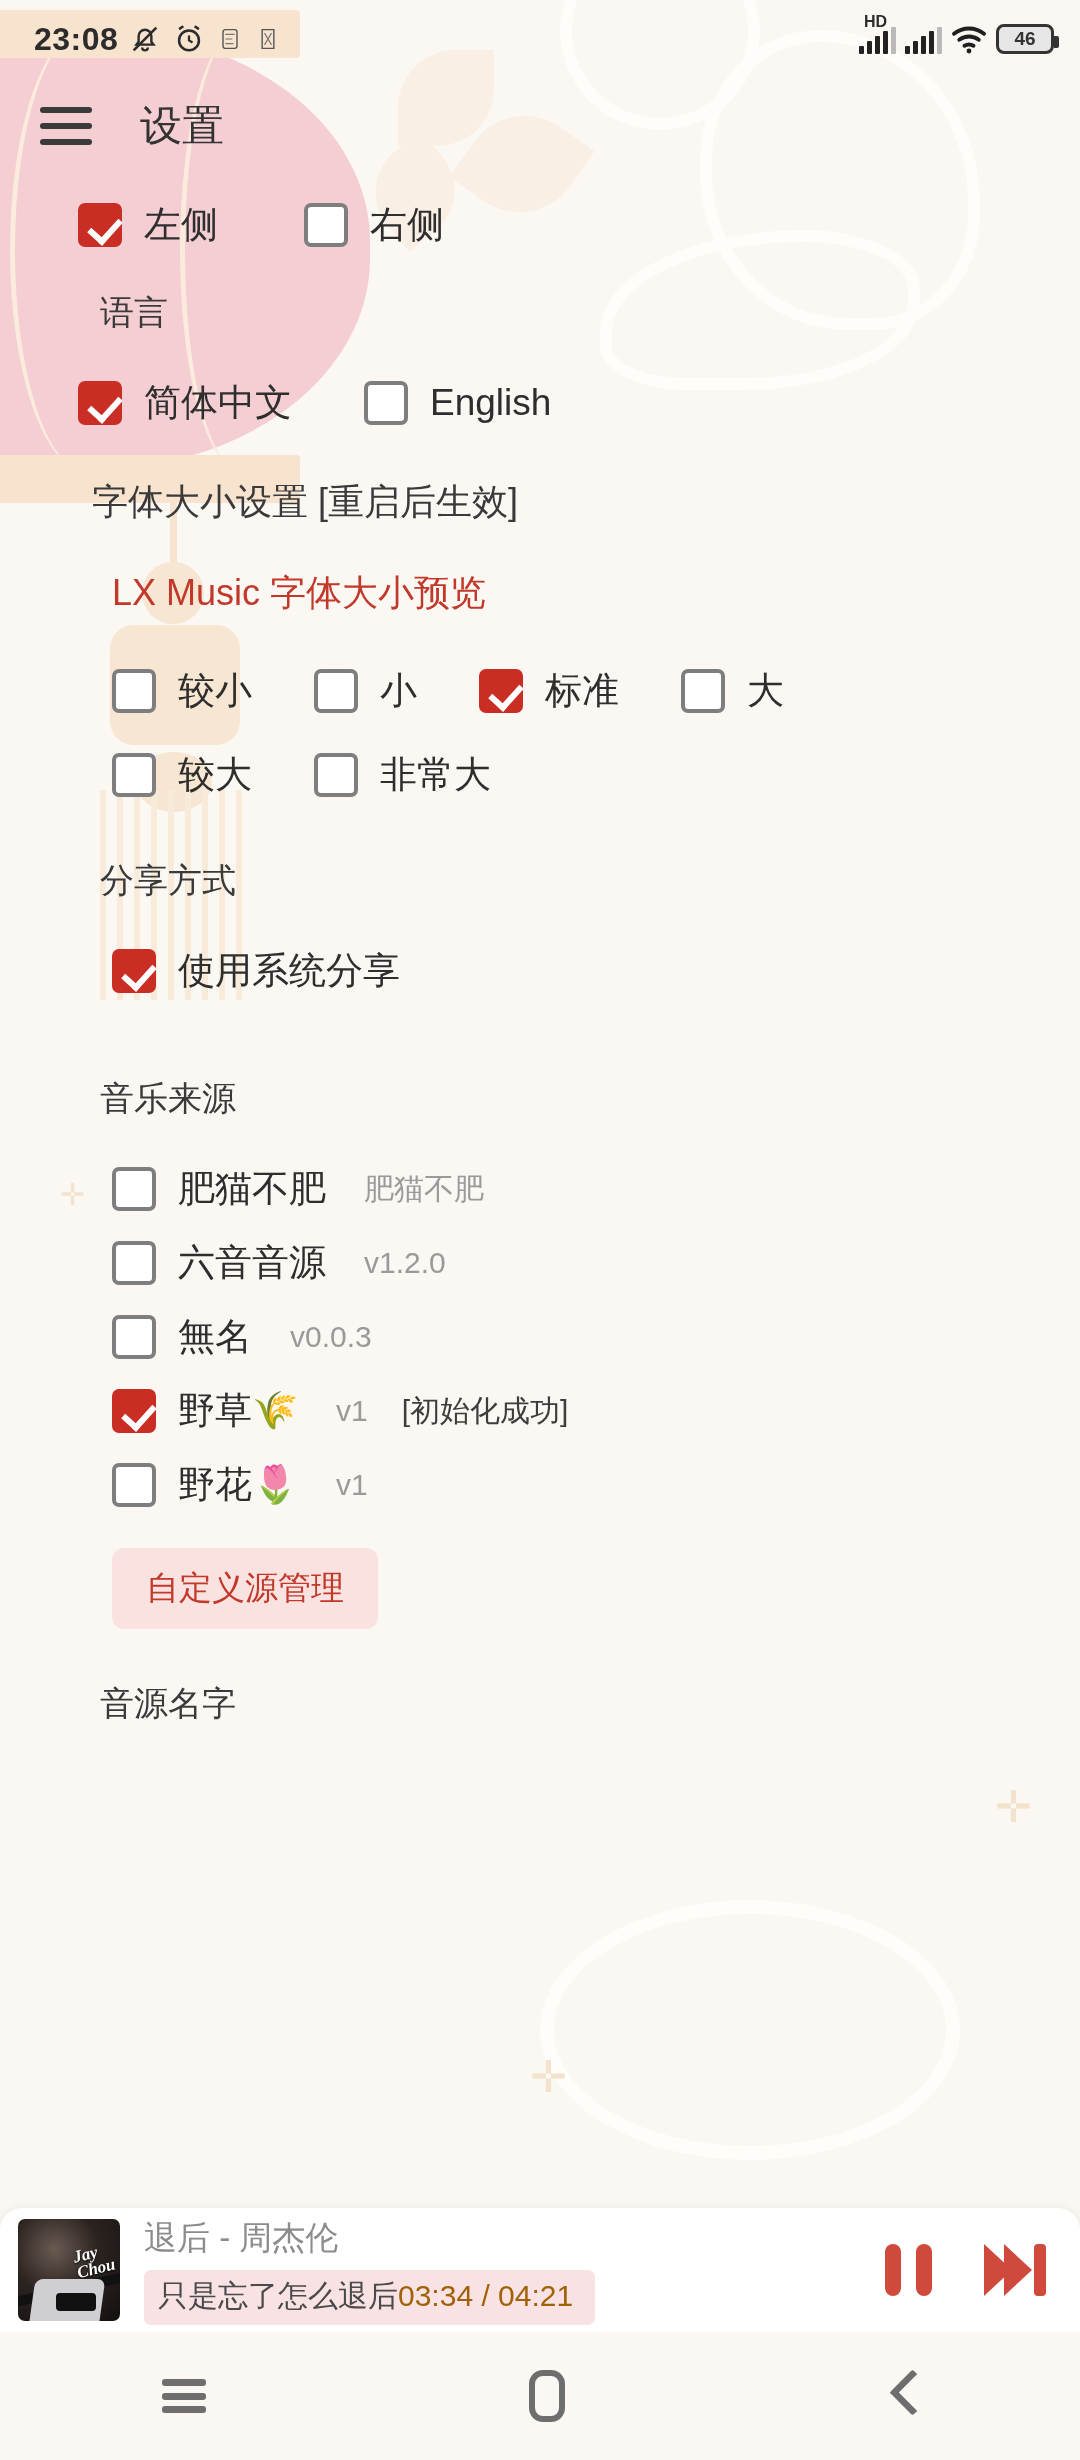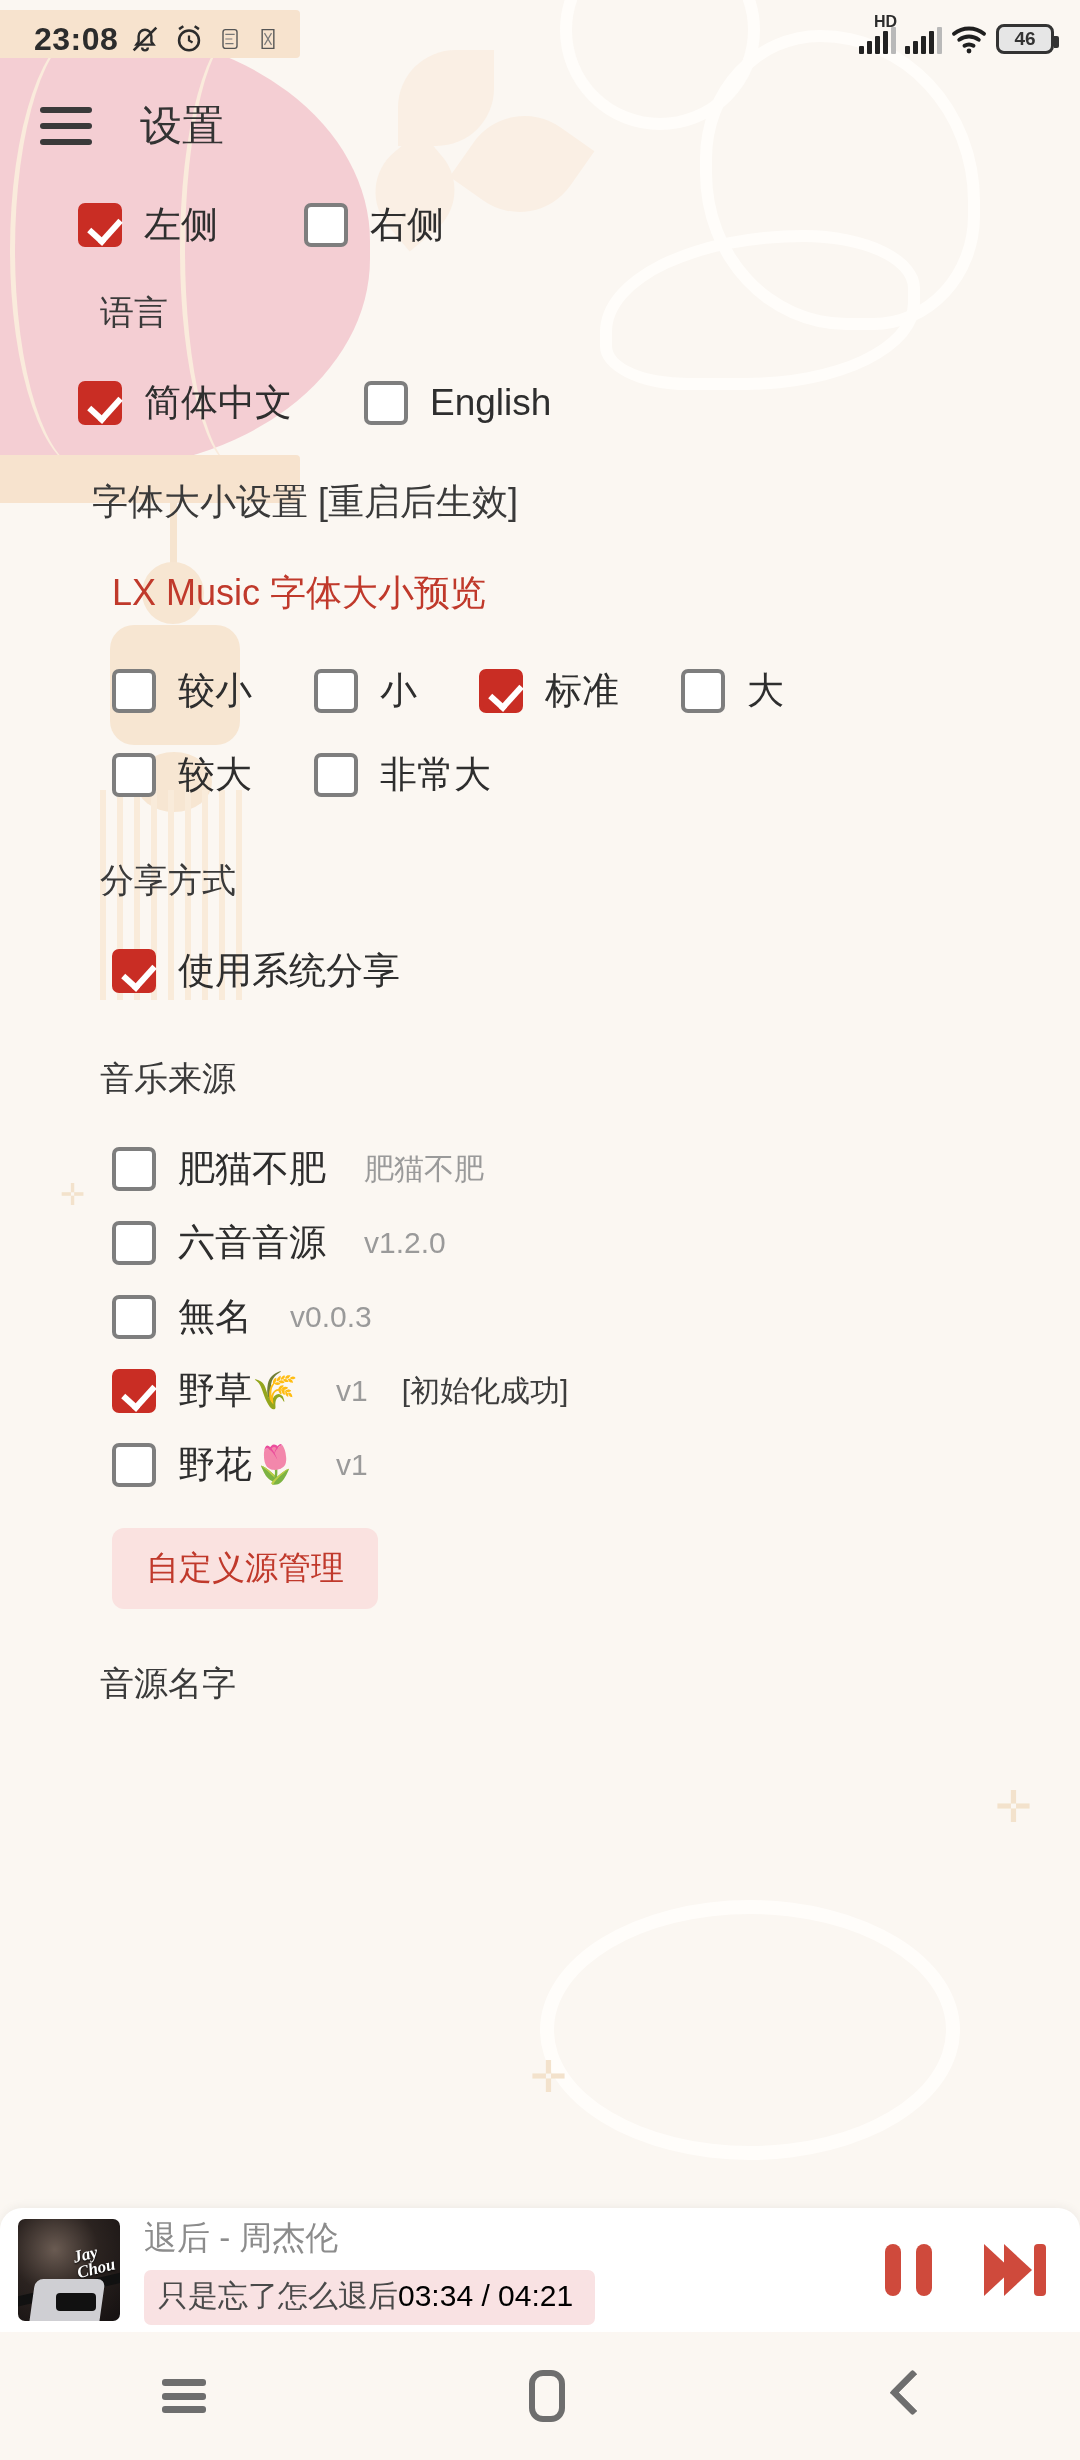--- a/index.html
+++ b/index.html
@@ -70,21 +70,21 @@
     height:78px;
     display:flex; align-items:center;
     padding:0 26px 0 34px;
     font-size:30px; color:#2C2C2C;
   }
   .sb-left { display:flex; align-items:center; gap:10px;justify-content:center; }
   .sb-time { font-size:32px; font-weight:600; letter-spacing:.5px; }
   .sb-right { margin-left:auto; display:flex; align-items:flex-end; gap:9px; }
   .sb-icn { display:inline-flex; align-items:center; }
   .hd-group { position:relative; display:flex; align-items:flex-end; }
-  .hd-label { position:absolute; top:-15px; left:15px; font-size:16px; font-weight:700; }
+  .hd-label { position:absolute; top:-15px; left:5px; font-size:16px; font-weight:700; }
   .bars { display:flex; align-items:flex-end; gap:3px; height:26px; }
   .bars i { display:block; width:5px; background:#222; border-radius:1px; }
   .bars i:nth-child(1){height:8px;} .bars i:nth-child(2){height:13px;}
   .bars i:nth-child(3){height:18px;} .bars i:nth-child(4){height:23px;}
   .bars i:nth-child(5){height:27px; background:#B9B9B9;}
   .battery {
     position:relative; width:58px; height:30px;
     border:3px solid #333; border-radius:8px;
     display:flex; align-items:center; justify-content:center;
     font-size:19px; font-weight:700; color:#333;
@@ -209,21 +209,21 @@
   .track-info { margin-left:24px; flex:1 1 auto; min-width:0; }
   .track-title { font-size:33px; color:#8C8C8C; white-space:nowrap; }
   .lyric-bar {
     margin-top:9px;
     background:#F9E2E3;
     border-radius:7px;
     display:inline-flex; align-items:baseline; 
     padding:6px 22px 8px 14px;
   }
   .lyric-text { font-size:30px; color:#4A4A4A; white-space:nowrap; }
-  .time-text  { font-size:30px; color:#000000; white-space:nowrap; }
+  .time-text  { font-size:30px; color:#a16207; white-space:nowrap; }
   .player-ctrls { display:flex; align-items:center; gap:52px; margin-left:26px; }
   .btn-pause { display:flex; gap:15px; }
   .btn-pause i { display:block; width:16px; height:52px; background:#CF4A3C; border-radius:9px; }
   .btn-next { position:relative; width:62px; height:52px; }
   .btn-next .tri {
     position:absolute; top:0; width:0; height:0;
     border-top:26px solid transparent;
     border-bottom:26px solid transparent;
     border-left:28px solid #CF4A3C;
   }
@@ -412,21 +412,21 @@
   </div>
 
   <div class="section-title" style="margin-top:58px;">分享方式</div>
   <div class="row" style="margin-top:42px;padding-left:112px;">
     <div class="opt" style="margin-right:50px;">
       <span class="cb checked"></span>
       <span class="opt-label">使用系统分享</span>
     </div>
   </div>
 
-  <div class="section-title" style="margin-top:60px;">音乐来源</div>
+  <div class="section-title" style="margin-top:80px;">音乐来源</div>
 
   <div class="row" style="margin-top:42px;padding-left:112px;">
     <div class="opt">
       <span class="cb"></span>
       <span class="opt-label">肥猫不肥</span>
       <span class="opt-meta">肥猫不肥</span>
     </div>
   </div>
 
   <div class="row" style="margin-top:24px;padding-left:112px;">

